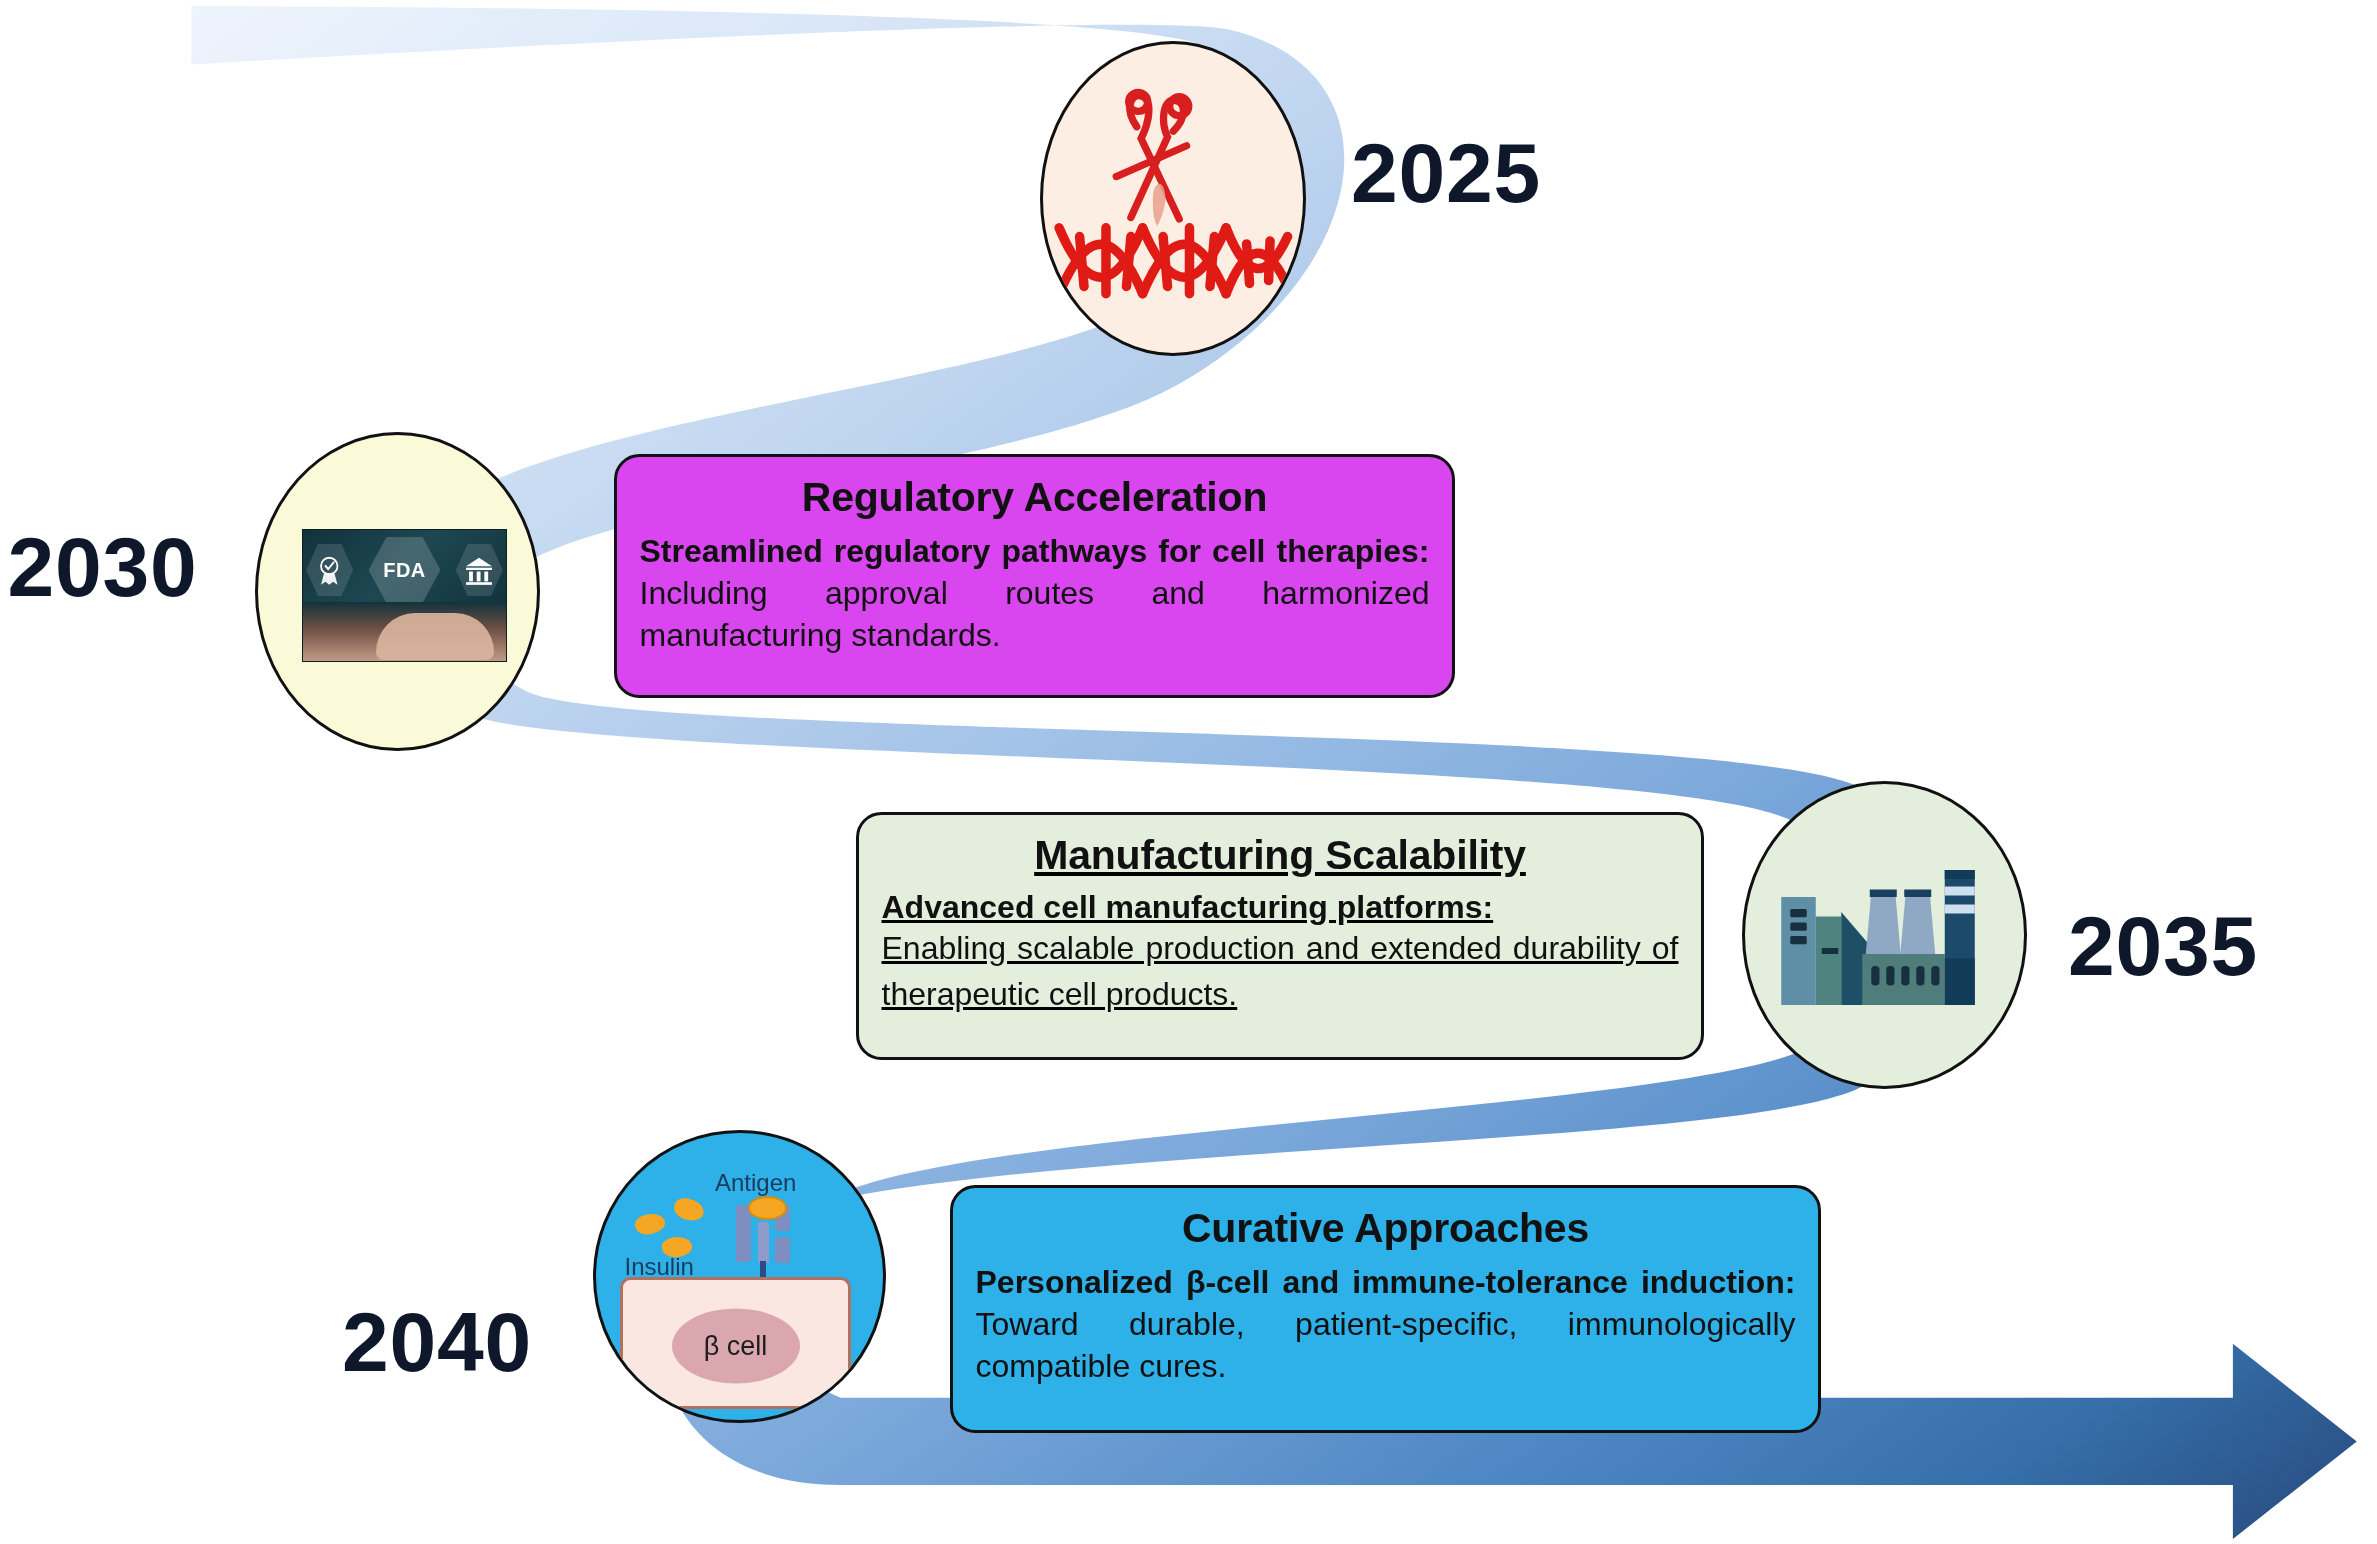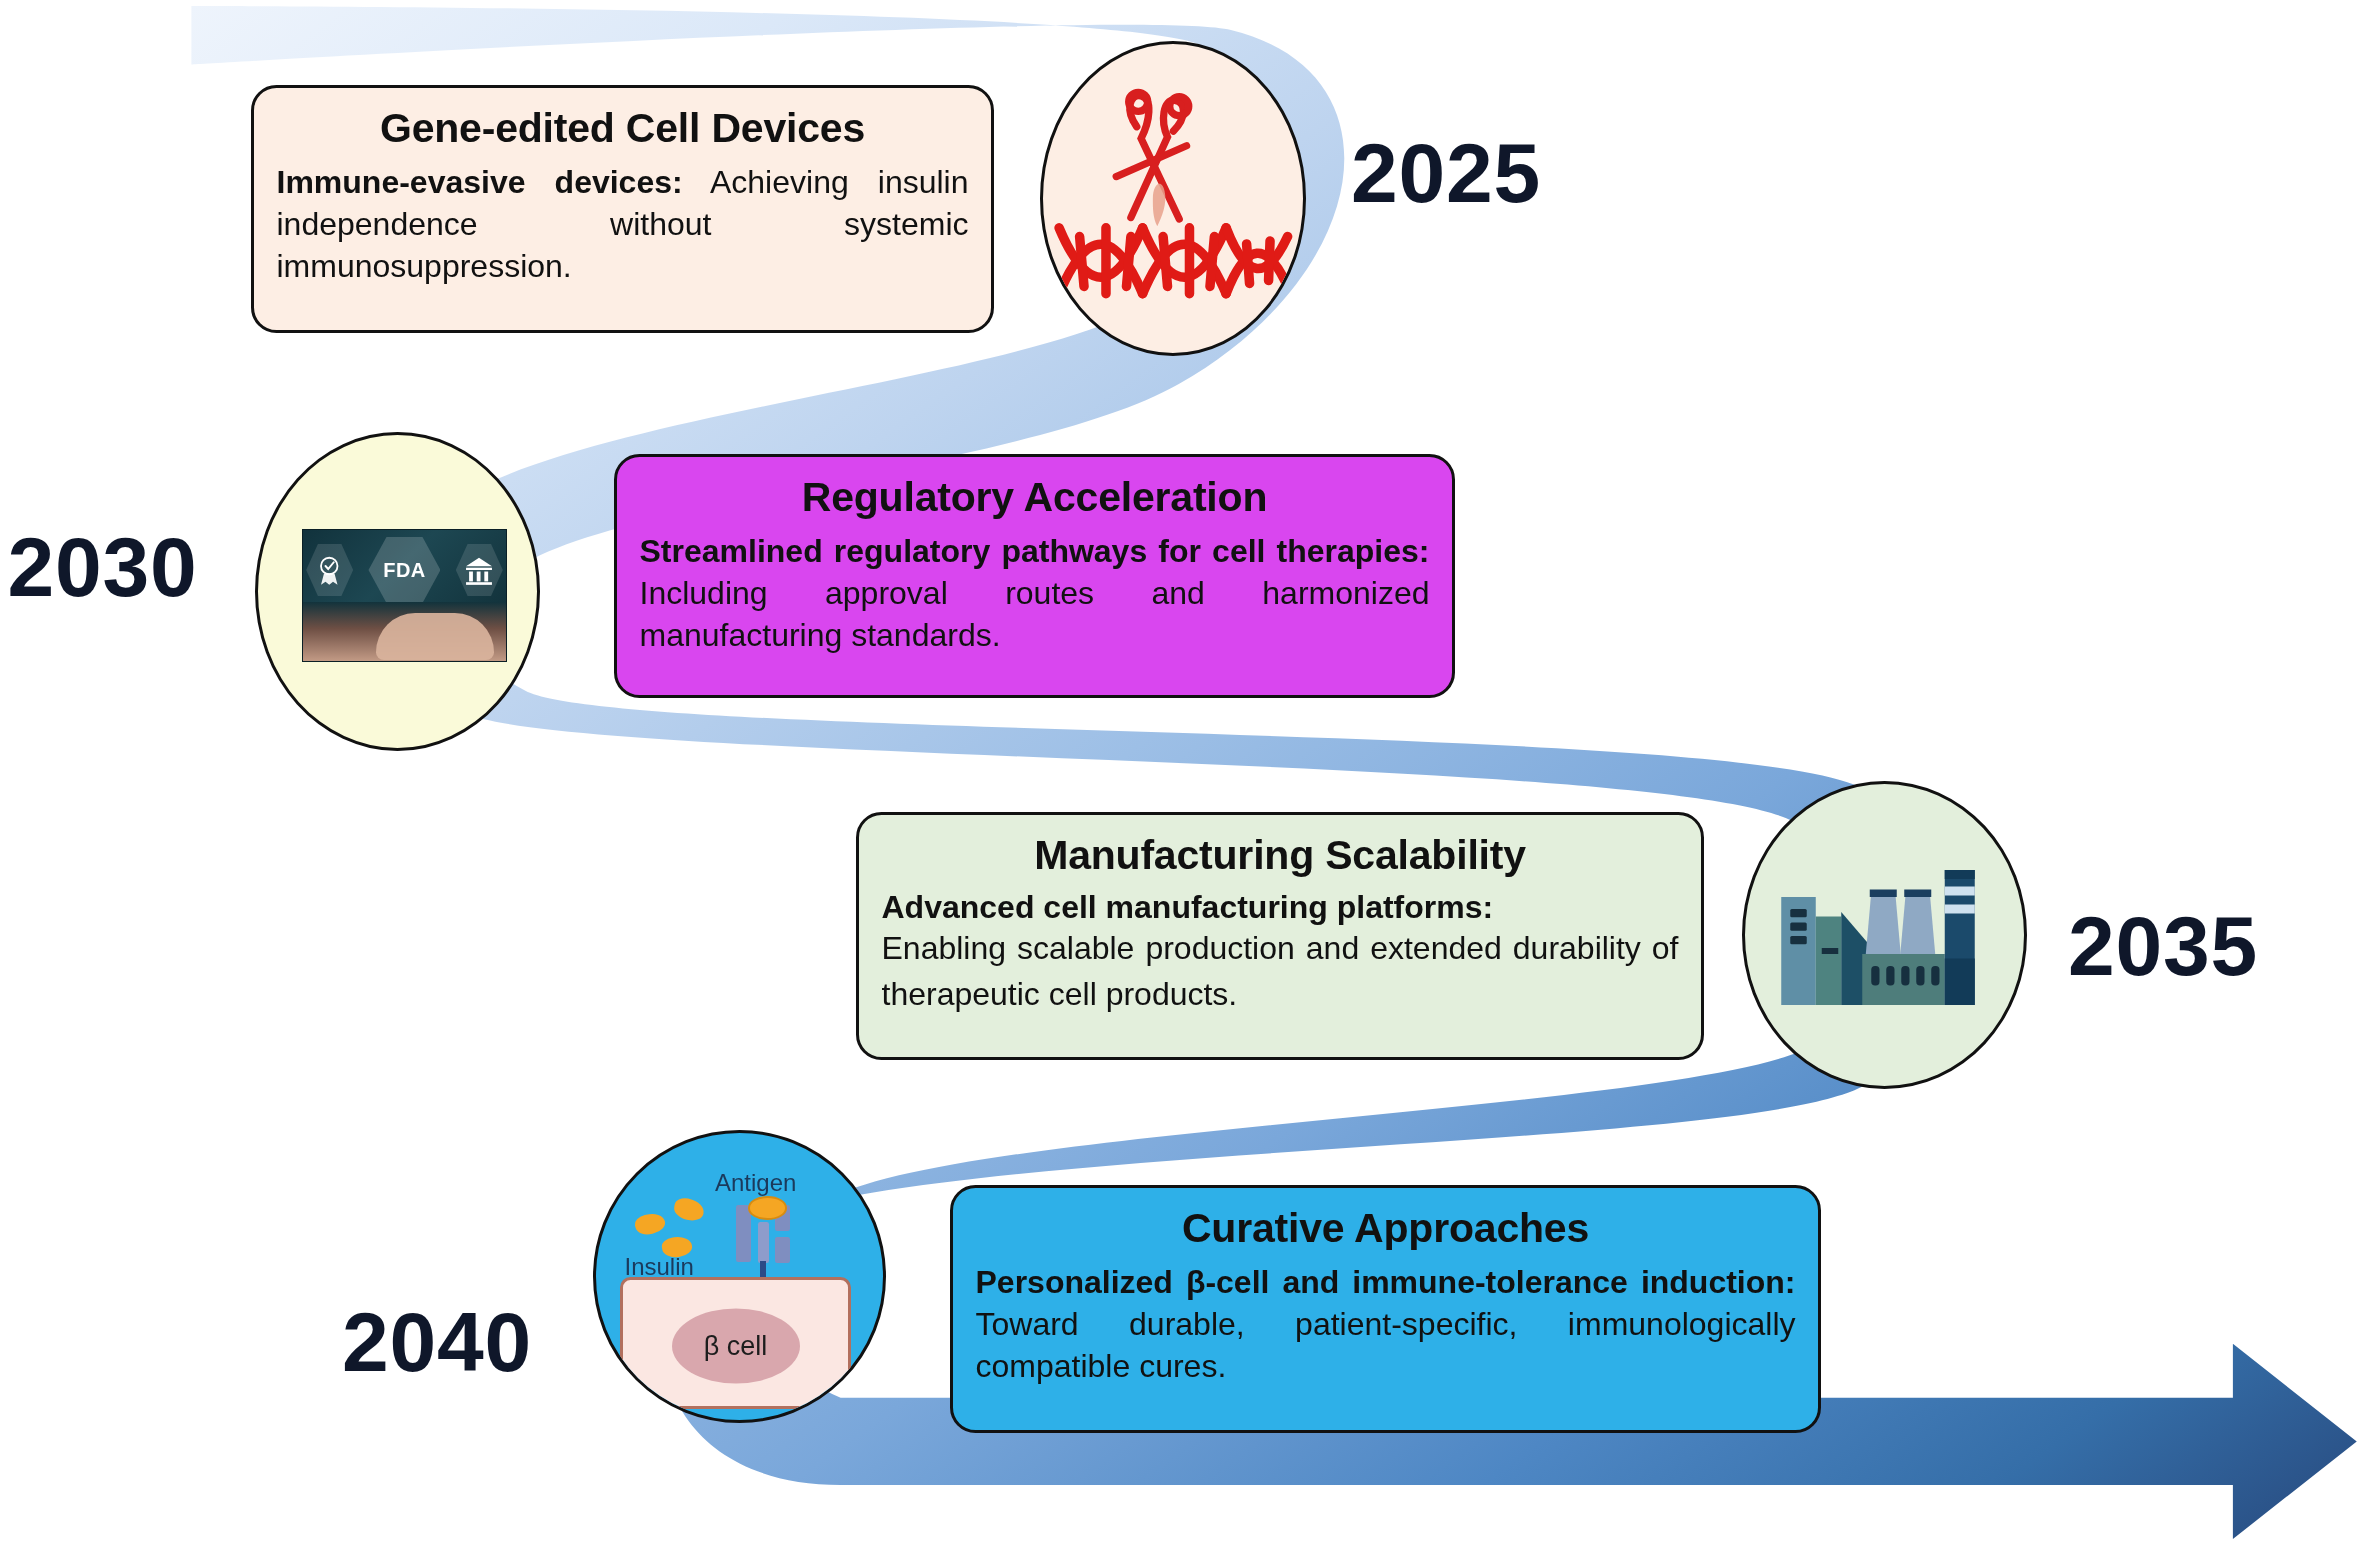--- a/index.html
+++ b/index.html
@@ -16,21 +16,21 @@
         border:3.8px solid #111111;border-radius:25.5px;
         padding:13.5px 22.5px 16.5px 22.5px;}
   .card .c-title{font-size:41px;font-weight:bold;color:#111;text-align:center;
                  line-height:1.12;margin:4.5px 0 10.5px 0;letter-spacing:-0.2px;}
   .card .c-body{font-size:32px;color:#111;line-height:1.30;text-align:justify;
                 text-justify:inter-word;}
   .card .c-body b{font-weight:bold;}
 
   #card-2025{left:251px;top:85px;width:743px;height:248px;background:#fdeee4;}
   #card-2030{left:614px;top:454px;width:841px;height:244px;background:#d946ef;}
-  #card-2035{left:856px;top:812px;width:848px;height:248px;background:#e3efdc;}
+  #card-2035{left:856px;top:812px;width:848px;height:248px;background:#e3efdc;text-decoration:underline;}
   #card-2040{left:910px;top:1185px;width:871px;height:248px;background:#2eb0e8;margin-left:40px;}
 
   #card-2035 .c-body{line-height:1.42;}
   #card-2035 .c-sub{font-size:32px;font-weight:bold;color:#111;}
 
   
   .circle{position:absolute;z-index:5;border:3.8px solid #111111;border-radius:50%;
           box-sizing:border-box;overflow:hidden;}
   #circle-2025{left:1040px;top:41px;width:266px;height:315px;background:#fdeee4;}
   #circle-2030{left:255px;top:432px;width:285px;height:319px;background:#fafad9;}
@@ -123,26 +123,20 @@
       C 1080,1520 2300,1540 2480,1448
       C 2700,1336 2710,1140 2470,1045
       C 2260,962 820,985 700,920
       C 600,866 600,810 700,750
       C 850,662 1380,620 1570,512
       C 1830,364 1870,96 1640,40
       C 1520,10 255,86 255,86
       Z" fill="url(#rg)"></path>
   </svg>
 
-  <div class="card" id="card-2025">
-    <div class="c-title">Gene-edited Cell Devices</div>
-    <div class="c-body">
-      <b>Immune-evasive devices:</b><span> Achieving insulin independence without systemic immunosuppression.</span>
-    </div>
-  </div>
 
   <div class="circle" id="circle-2025">
     <svg width="100%" height="100%" viewBox="0 0 355 420">
       <g stroke="#e01b16" stroke-width="13" fill="none" stroke-linecap="round">
         <path d="M 22,340 C 60,250 98,250 136,340"></path>
         <path d="M 22,250 C 60,340 98,340 136,250"></path>
         <path d="M 136,340 C 174,250 212,250 250,340"></path>
         <path d="M 136,250 C 174,340 212,340 250,250"></path>
         <path d="M 250,340 C 278,268 306,268 334,330"></path>
         <path d="M 250,250 C 278,322 306,322 334,262"></path>

